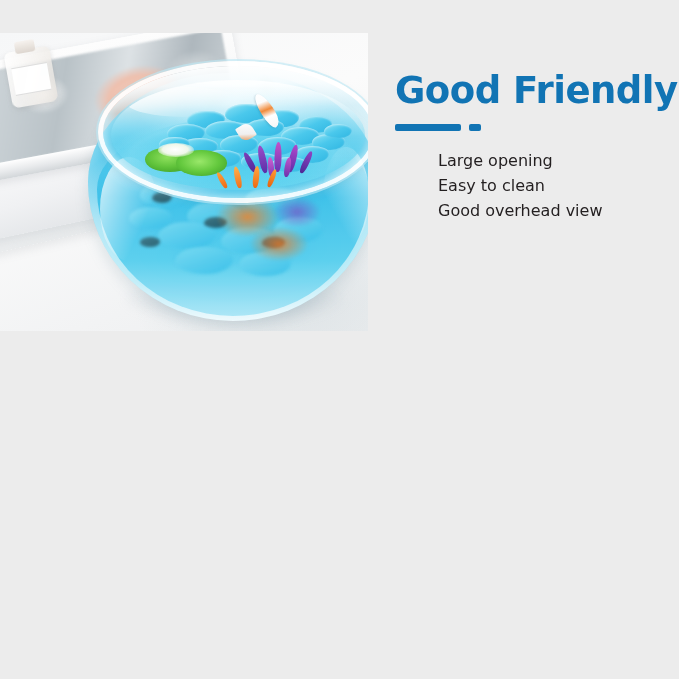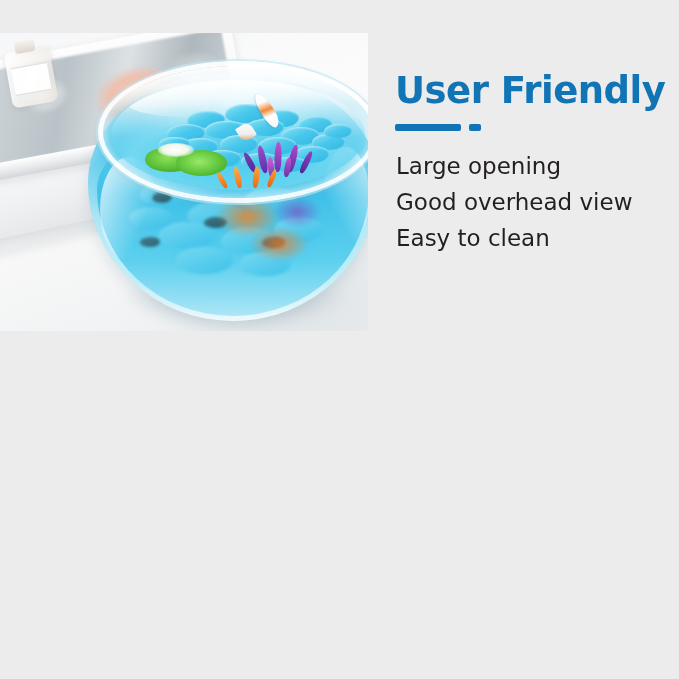--- a/index.html
+++ b/index.html
@@ -221,23 +221,24 @@
   .divider .dot {
     position: absolute; top: 0;
     left: 74px; height: 7px; width: 12px;
     background: #1174b4;
     border-radius: 2px;
   }
   .sub-list { margin: 0; padding: 0; list-style: none; }
   .sub-list li {
     color: #231f20;
     font-family: "DejaVu Sans", sans-serif;
-    font-size: 23px;
+    font-size: 16px;
     line-height: 1.55;
     white-space: nowrap;
+    margin-left: 42px;
   }
 
   
   #block-user-friendly { left: 395px; top: 72px; width: 284px; }
   #block-user-friendly .headline { font-size: 37px; }
   #block-user-friendly .divider { margin-top: 14px; margin-bottom: 17px; }
   #block-user-friendly .sub-list { margin-left: 1px; }
 
   
   .panel-sep {
@@ -347,30 +348,30 @@
             </div>
 
             <div class="glass-highlight" style="left:6%;top:6%;width:46%;height:28%;background:linear-gradient(150deg, rgba(255,255,255,.92), rgba(255,255,255,0) 72%)"></div>
           </div>
         </div>
       </div>
     </div>
 
     <div class="txt-block" id="block-user-friendly">
       <h1 class="headline">
-        <span>User Friendly</span><br>
+        <span>Good Friendly</span><br>
       </h1>
       <div class="divider">
         <span class="bar"></span>
         <span class="dot"></span>
       </div>
       <ul class="sub-list">
         <li>Large opening</li>
+        <li>Easy to clean</li>
         <li>Good overhead view</li>
-        <li>Easy to clean</li>
       </ul>
     </div>
   </div>
 
   <div class="panel-sep"></div>
 
   <div class="panel-bottom">
 
     
     

